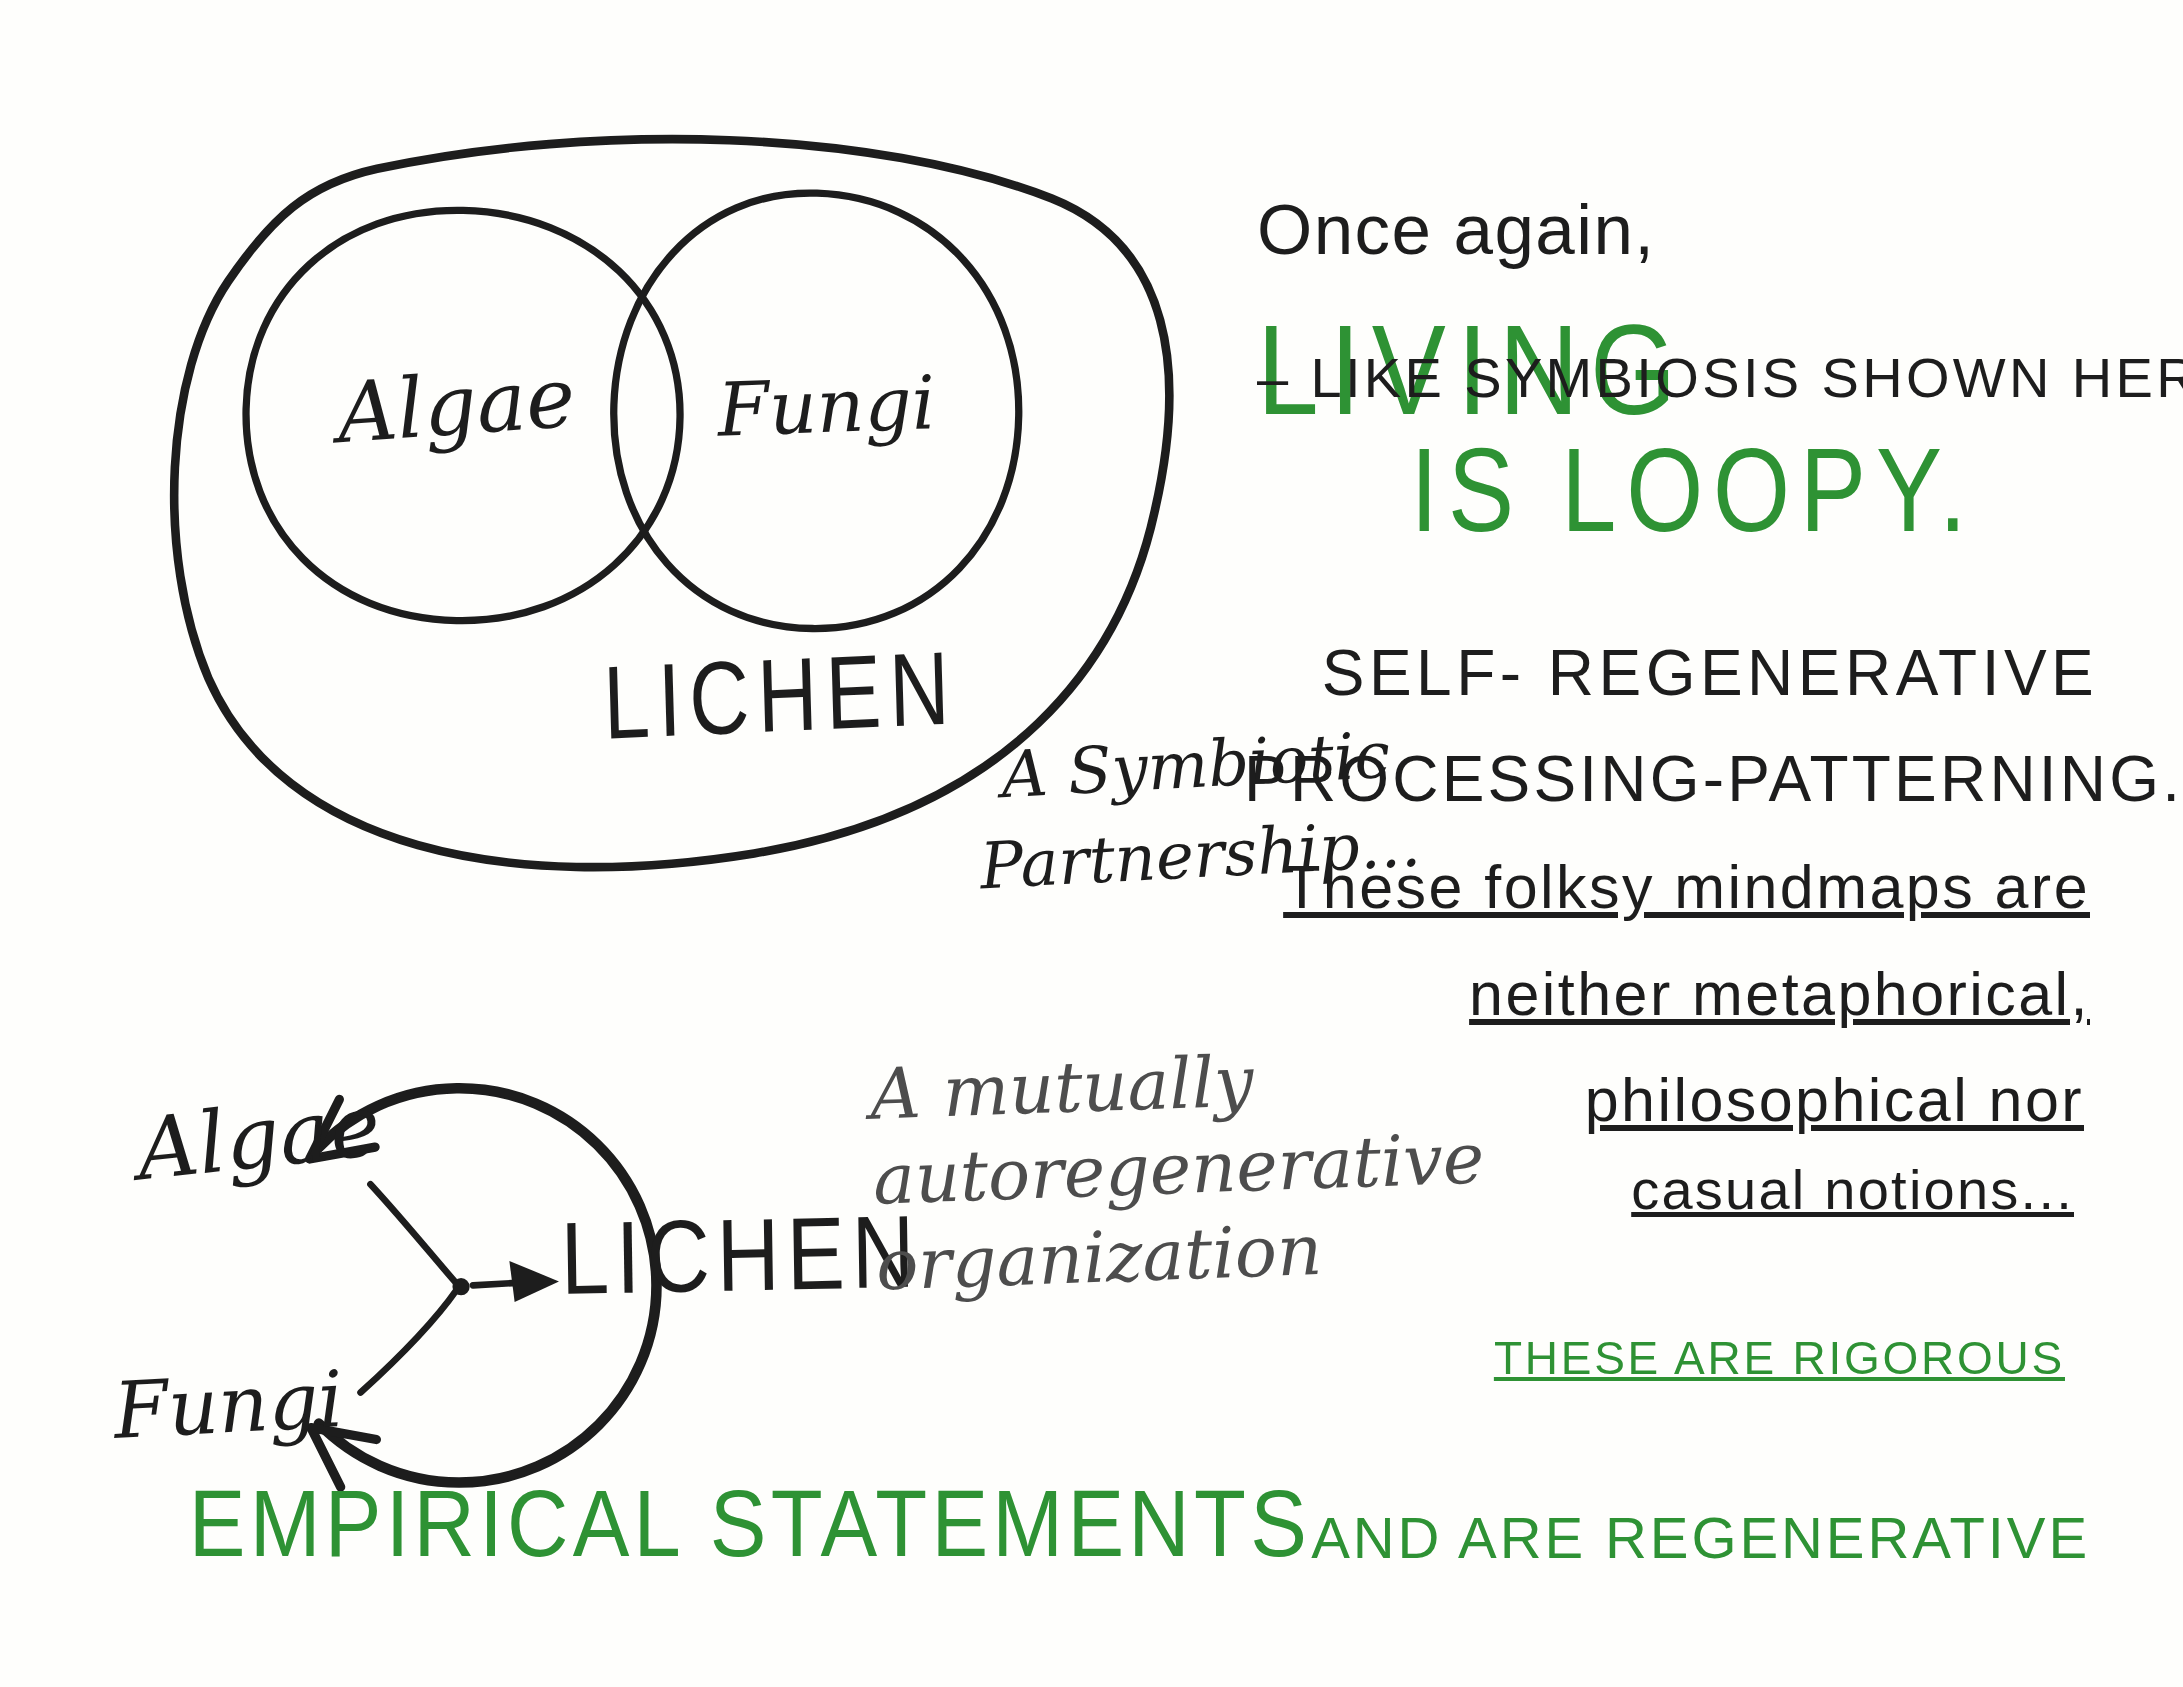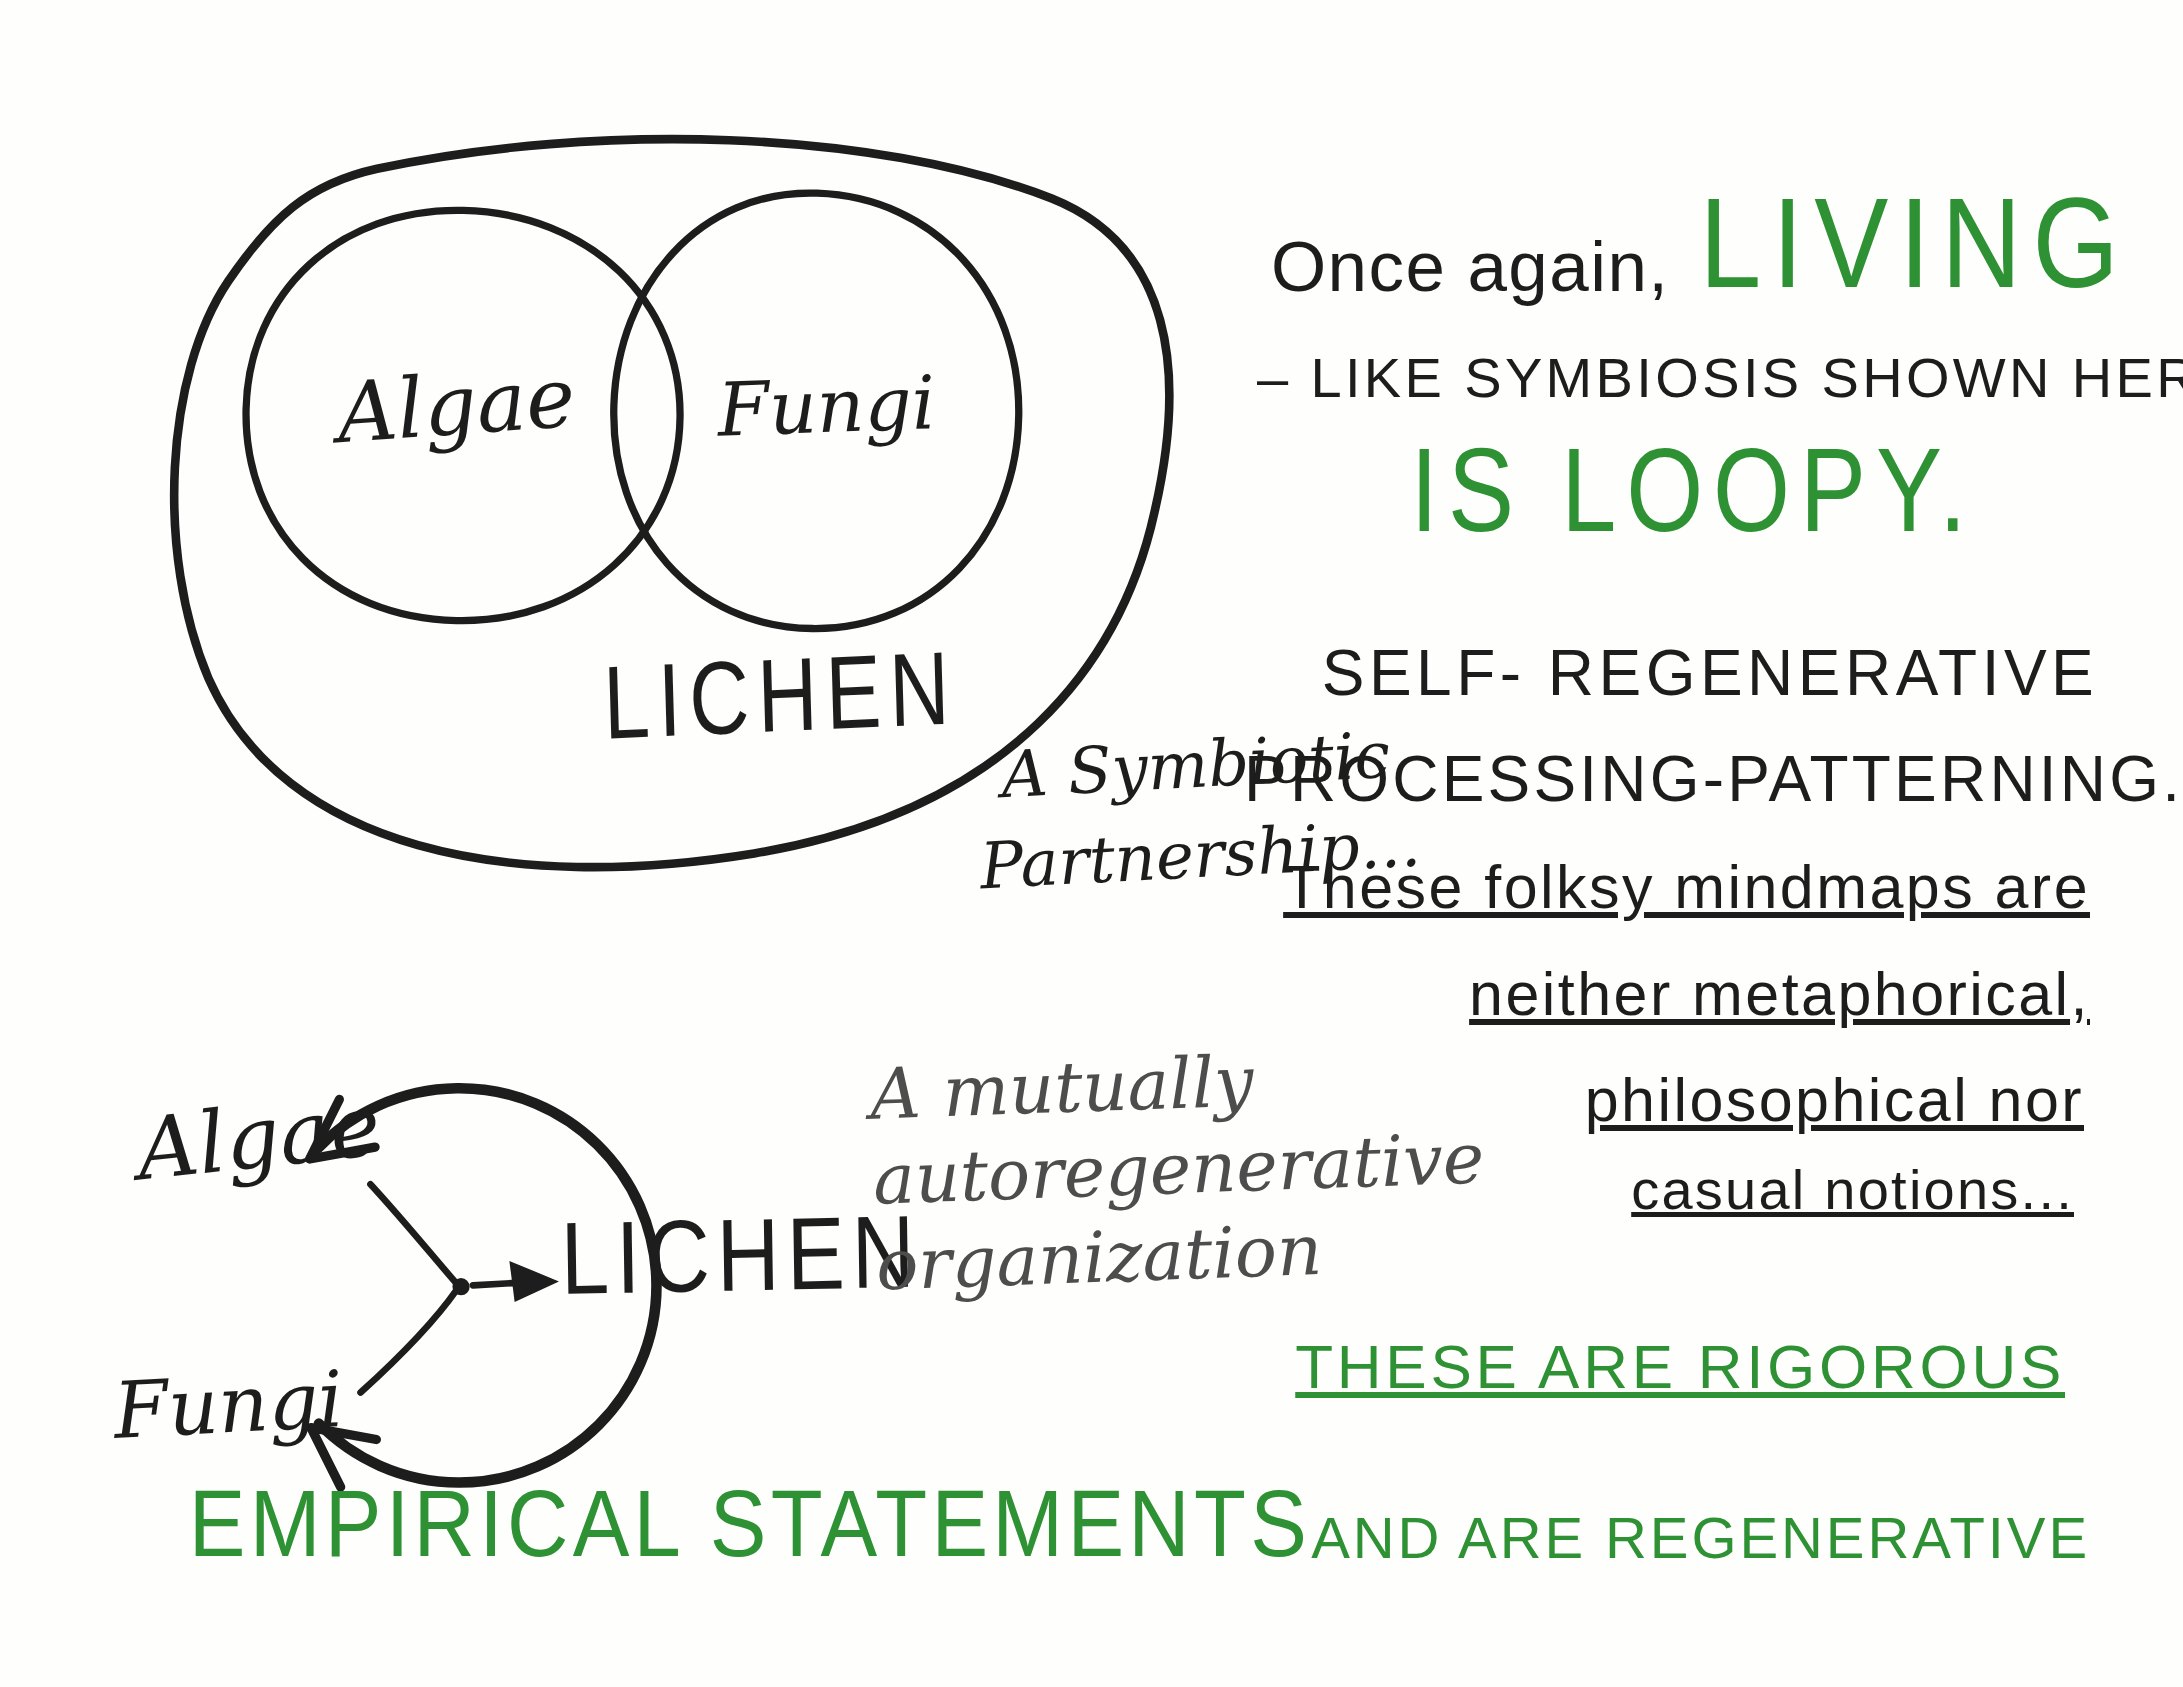--- a/index.html
+++ b/index.html
@@ -32,32 +32,32 @@
   .venn-algae{left:251px;top:357px;width:410px;font-size:83px;transform:rotate(-4deg);text-align:center;}
   .venn-fungi{left:648px;top:363px;width:357px;font-size:74px;transform:rotate(-2deg);text-align:center;}
   .venn-lichen{left:569px;top:648px;width:423px;font-size:83px;letter-spacing:0.10em;transform:scaleY(1.25) rotate(-2deg);text-align:center;}
   .venn-caption{left:973px;top:721px;width:450px;font-size:64px;line-height:1.4;transform:rotate(-3deg);text-align:center;white-space:nowrap;}
   
   .loop-algae{left:93px;top:1088px;width:331px;font-size:85px;transform:rotate(-6deg);text-align:center;}
   .loop-fungi{left:73px;top:1360px;width:311px;font-size:78px;transform:rotate(-3deg);text-align:center;}
   .loop-lichen{left:549px;top:1205px;width:384px;font-size:87px;letter-spacing:0.08em;transform:scaleY(1.18) rotate(-1deg);text-align:center;}
   .loop-caption{left:873px;top:1042px;font-size:70px;line-height:1.22;transform:rotate(-2deg);}
   
-  .rt-intro{left:1257px;top:189px;width:873px;justify-content:flex-end;gap:30px;}
+  .rt-intro{left:1257px;top:189px;width:873px;justify-content:flex-end;gap:46px;flex-direction:column;}
   .rt-intro .black-part{font-size:71px;letter-spacing:0.02em;}
   .rt-intro .green-part{font-size:111px;letter-spacing:0.10em;transform:scaleY(1.15);transform-origin:bottom center;}
   .rt-sub{left:1257px;top:345px;width:873px;font-size:56px;letter-spacing:0.06em;}
   .rt-loopy{left:1257px;top:433px;width:873px;font-size:99px;letter-spacing:0.10em;transform:scaleY(1.2);}
   .rt-p1a{left:1290px;top:636px;width:840px;font-size:64px;letter-spacing:0.07em;}
   .rt-p1b{left:1244px;top:742px;width:887px;font-size:64px;letter-spacing:0.05em;}
   .rt-p2a{right:93px;top:852px;font-size:61px;letter-spacing:0.04em;}
   .rt-p2b{right:93px;top:959px;font-size:61px;letter-spacing:0.04em;}
   .rt-p2c{right:99px;top:1065px;font-size:61px;letter-spacing:0.04em;}
   .rt-p2d{right:109px;top:1157px;font-size:56px;letter-spacing:0.04em;}
-  .rt-g1{right:118px;top:1331px;font-size:62px;letter-spacing:0.06em;}
+  .rt-g1{right:118px;top:1331px;font-size:46px;letter-spacing:0.06em;}
   .rt-g2{right:93px;top:1480px;}
   .rt-g2 .big-part{font-size:85px;letter-spacing:0.05em;transform:scaleY(1.12);transform-origin:bottom center;}
   .rt-g2 .small-part{font-size:58px;letter-spacing:0.05em;}
 </style>
 </head>
 <body>
 
 <div class="page">
 
   <svg class="strokes" width="2183" height="1687" viewBox="0 0 3300 2550" fill="none" stroke="var(--ink)" stroke-linecap="round" stroke-linejoin="round">

